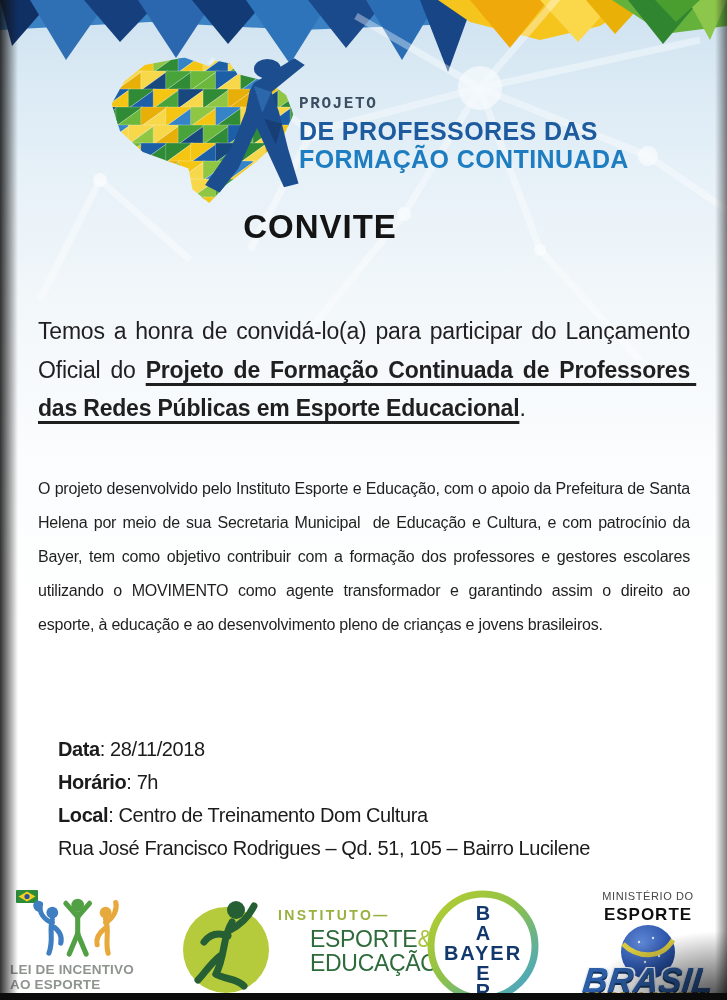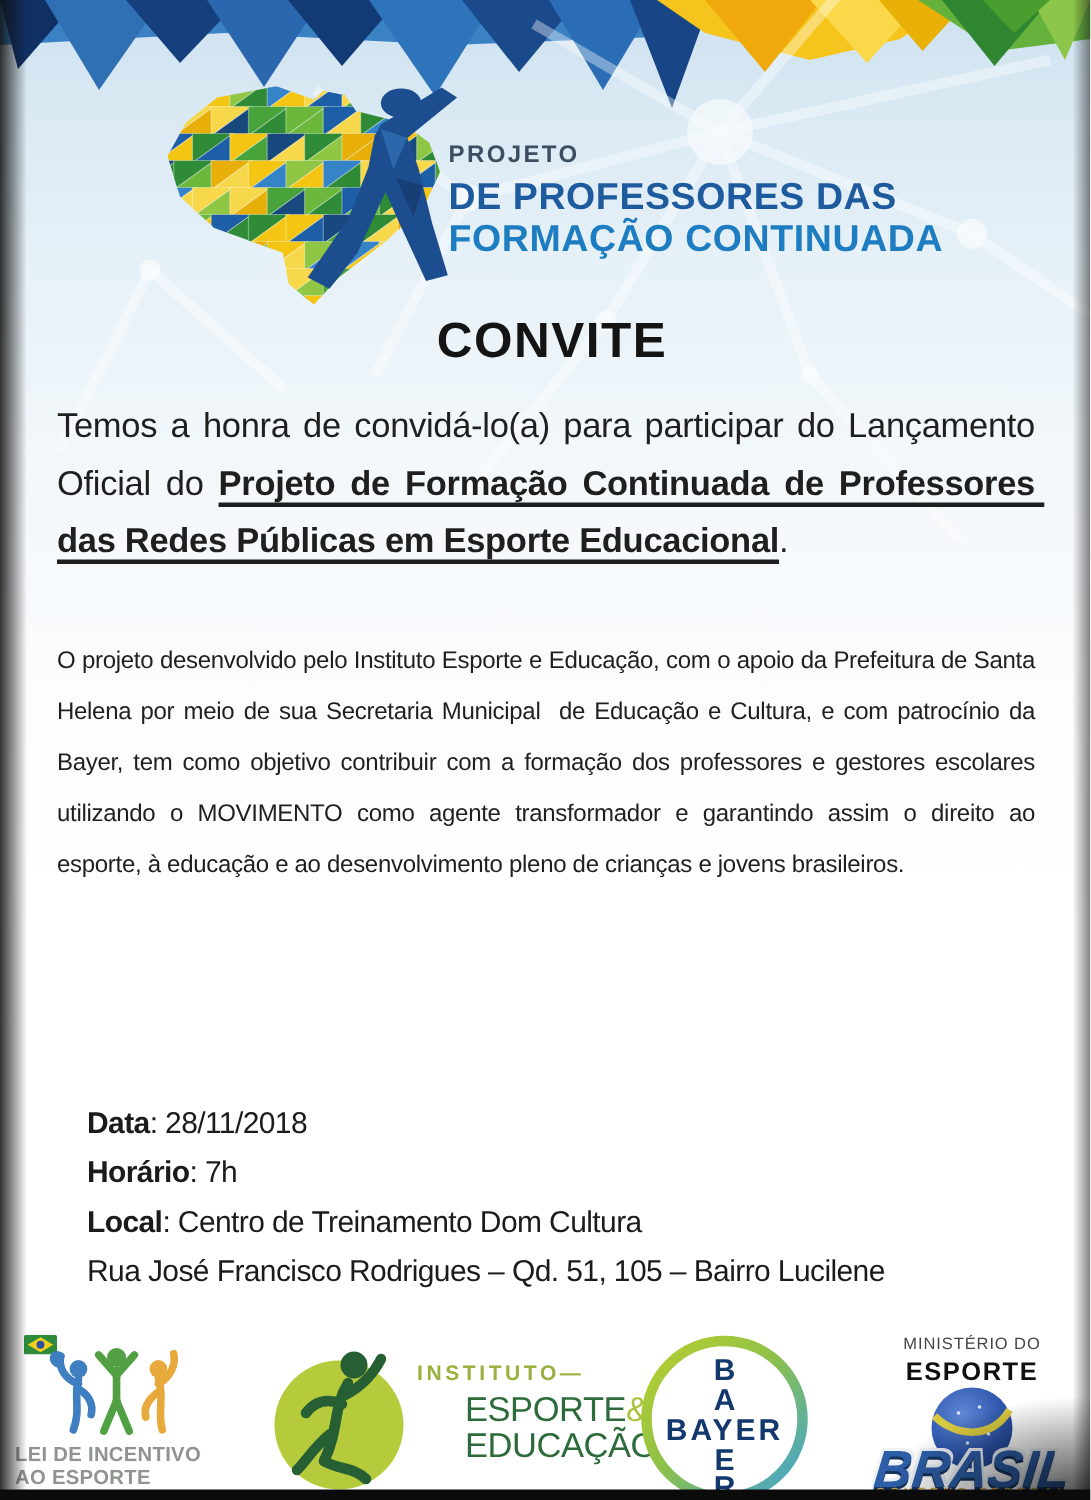--- a/index.html
+++ b/index.html
@@ -4,27 +4,27 @@
 <style>
   html,body{margin:0;padding:0;background:#ffffff;}
   body{width:727px;height:1000px;overflow:hidden;font-family:"Liberation Sans",sans-serif;}
   .poster{position:relative;width:727px;height:1000px;overflow:hidden;
     background:linear-gradient(180deg,#cde1ef 0%,#d9e9f4 7%,#e7f1f8 18%,#f2f7fa 30%,#fafcfd 45%,#ffffff 62%,#ffffff 100%);}
   svg{display:block;}
   .band{position:absolute;left:0;top:0;}
   .net{position:absolute;left:0;top:0;opacity:.75;}
   .map-logo{position:absolute;left:93px;top:56px;width:218px;height:150px;}
   .brand-text{position:absolute;left:299px;top:96px;line-height:1;}
-  .kicker{font-size:16px;font-weight:700;letter-spacing:1.6px;color:#3c4e61;margin-bottom:5px;}
+  .kicker{font-size:16px;font-weight:700;letter-spacing:1.6px;color:#3c4e61;margin-bottom:5px;font-family:Liberation Mono, monospace;}
   .brand-line{font-size:25px;font-weight:800;letter-spacing:.4px;line-height:28px;}
   .bl1{color:#1e7dc1;} .bl2{color:#1d5b9e;} .bl3{color:#1c4584;}
   .convite{position:absolute;top:208px;left:0;width:640px;text-align:center;
-    font-size:33px;font-weight:800;letter-spacing:1px;color:#141414;margin-left:48px;}
+    font-size:33px;font-weight:800;letter-spacing:1px;color:#141414;}
   .para{position:absolute;left:38px;width:652px;color:#1f1f1f;text-align:justify;
-    text-align-last:left;white-space:pre-wrap;letter-spacing:-0.2px;}
+    text-align-last:left;white-space:pre-wrap;letter-spacing:-0.2px;margin-top:48px;}
   .p1{top:264px;font-size:23px;line-height:38.5px;}
   .p1 .emph{font-weight:700;text-decoration:underline;text-decoration-thickness:2.5px;text-underline-offset:5px;}
   .p2{top:424px;font-size:16px;line-height:34px;}
   .details{position:absolute;left:58px;top:733px;width:640px;font-size:20px;line-height:33px;
     letter-spacing:-0.4px;color:#1b1b1b;}
   .details b{font-weight:700;}
   .sponsors{position:absolute;left:0;top:876px;width:727px;height:118px;}
   .logo-block{position:absolute;}
   .lei{left:10px;top:8px;width:132px;}
   .lei-flag{position:absolute;left:6px;top:6px;}

